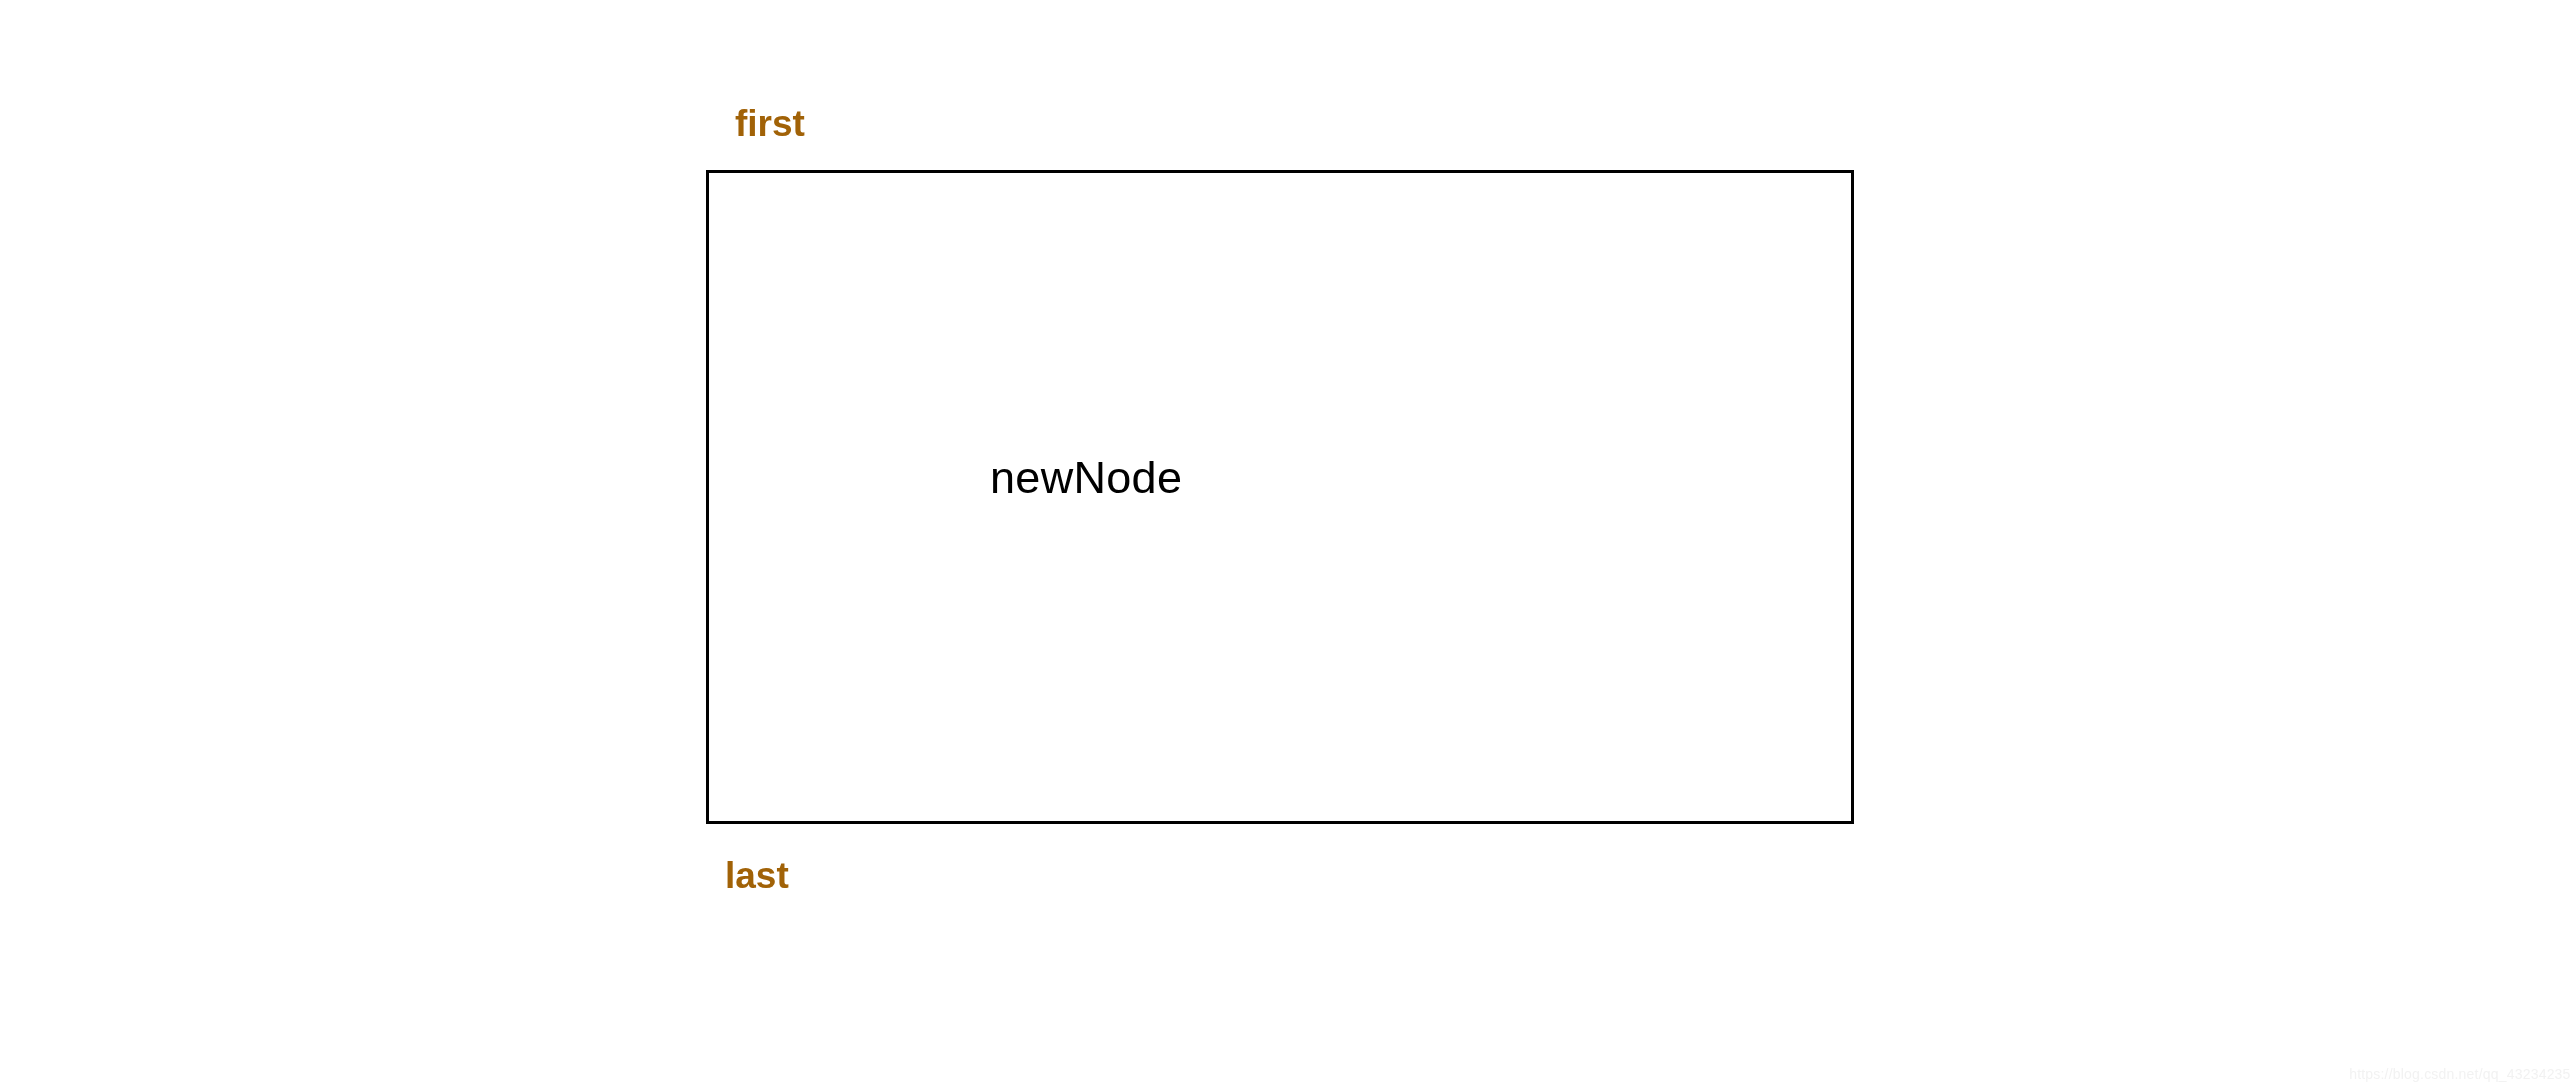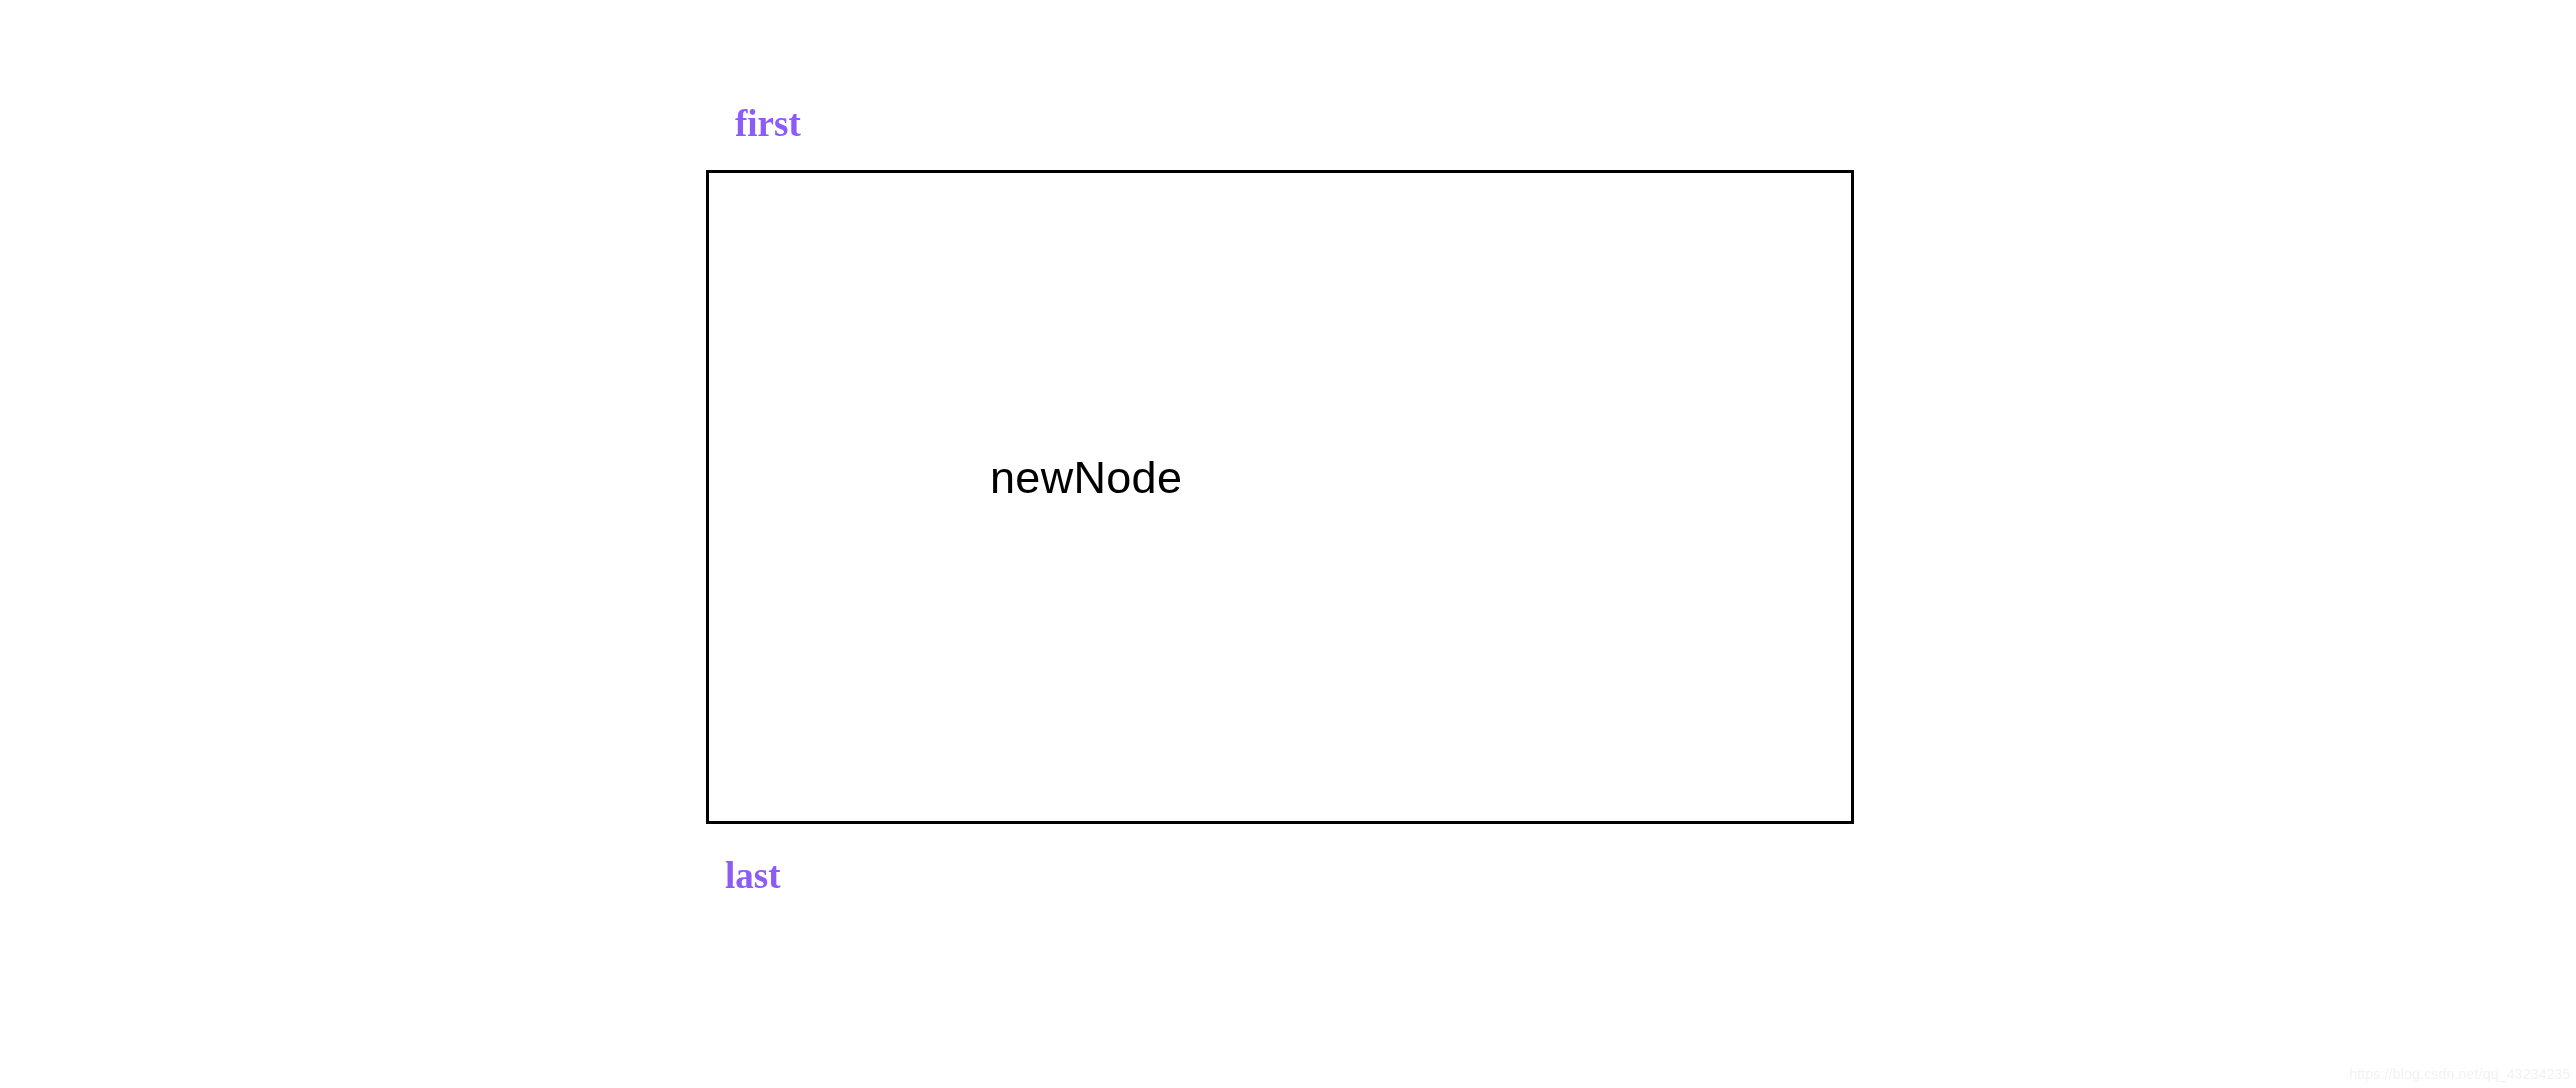--- a/index.html
+++ b/index.html
@@ -42,24 +42,23 @@
     line-height: 1;
     white-space: nowrap;
     letter-spacing: 0.3px;
   }
 
   
   .pointer-label {
     position: absolute;
     font-size: 37px;
     font-weight: 700;
-    color: #8b5cf6;
+    color: #a16207;
     line-height: 1;
     white-space: nowrap;
-    font-family: Liberation Serif, serif;
   }
   .pointer-first {
     left: 735px;
     top: 105px;
   }
   .pointer-last {
     left: 725px;
     top: 857px;
   }
 

